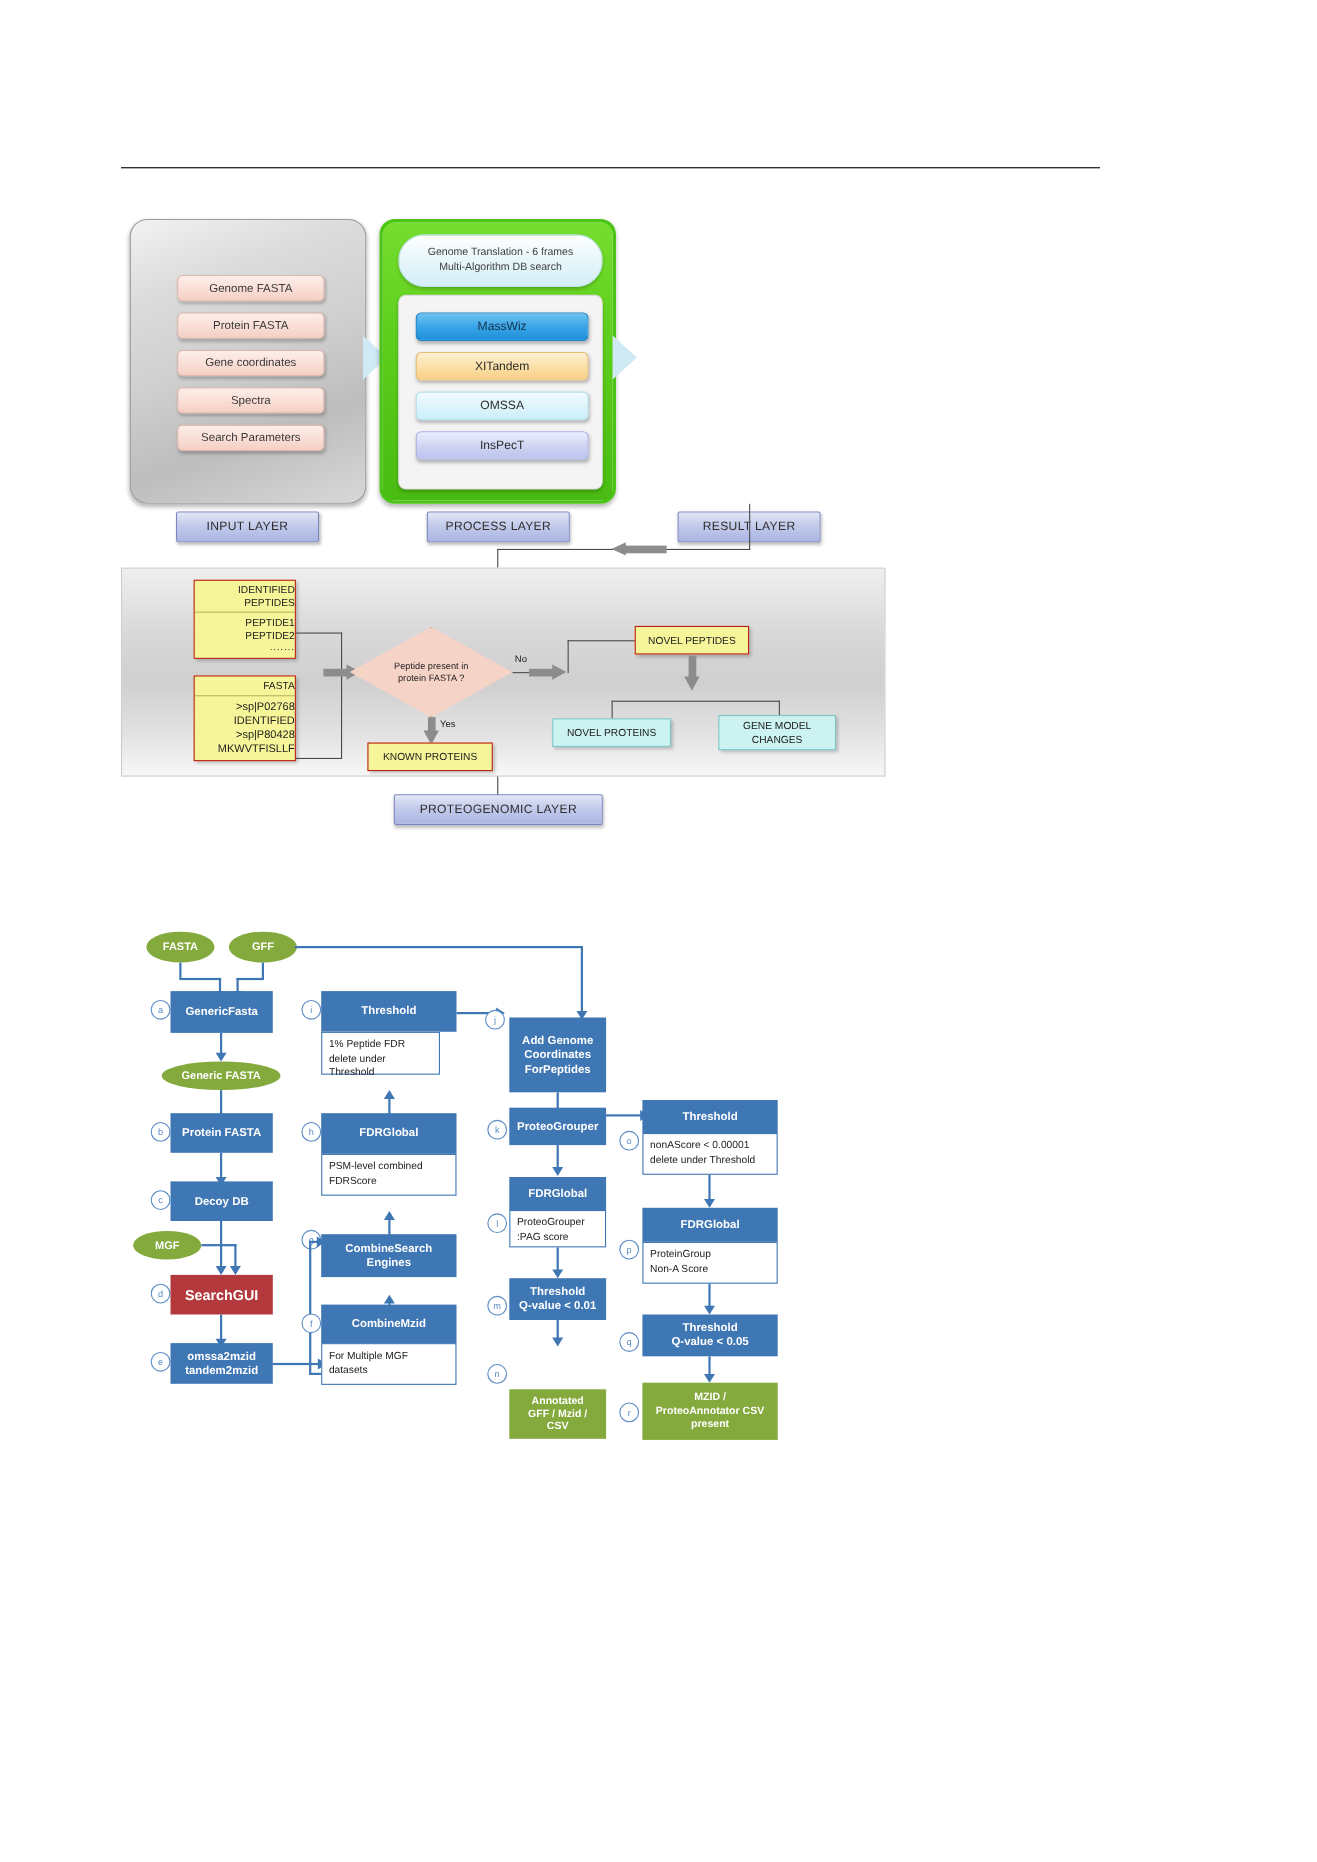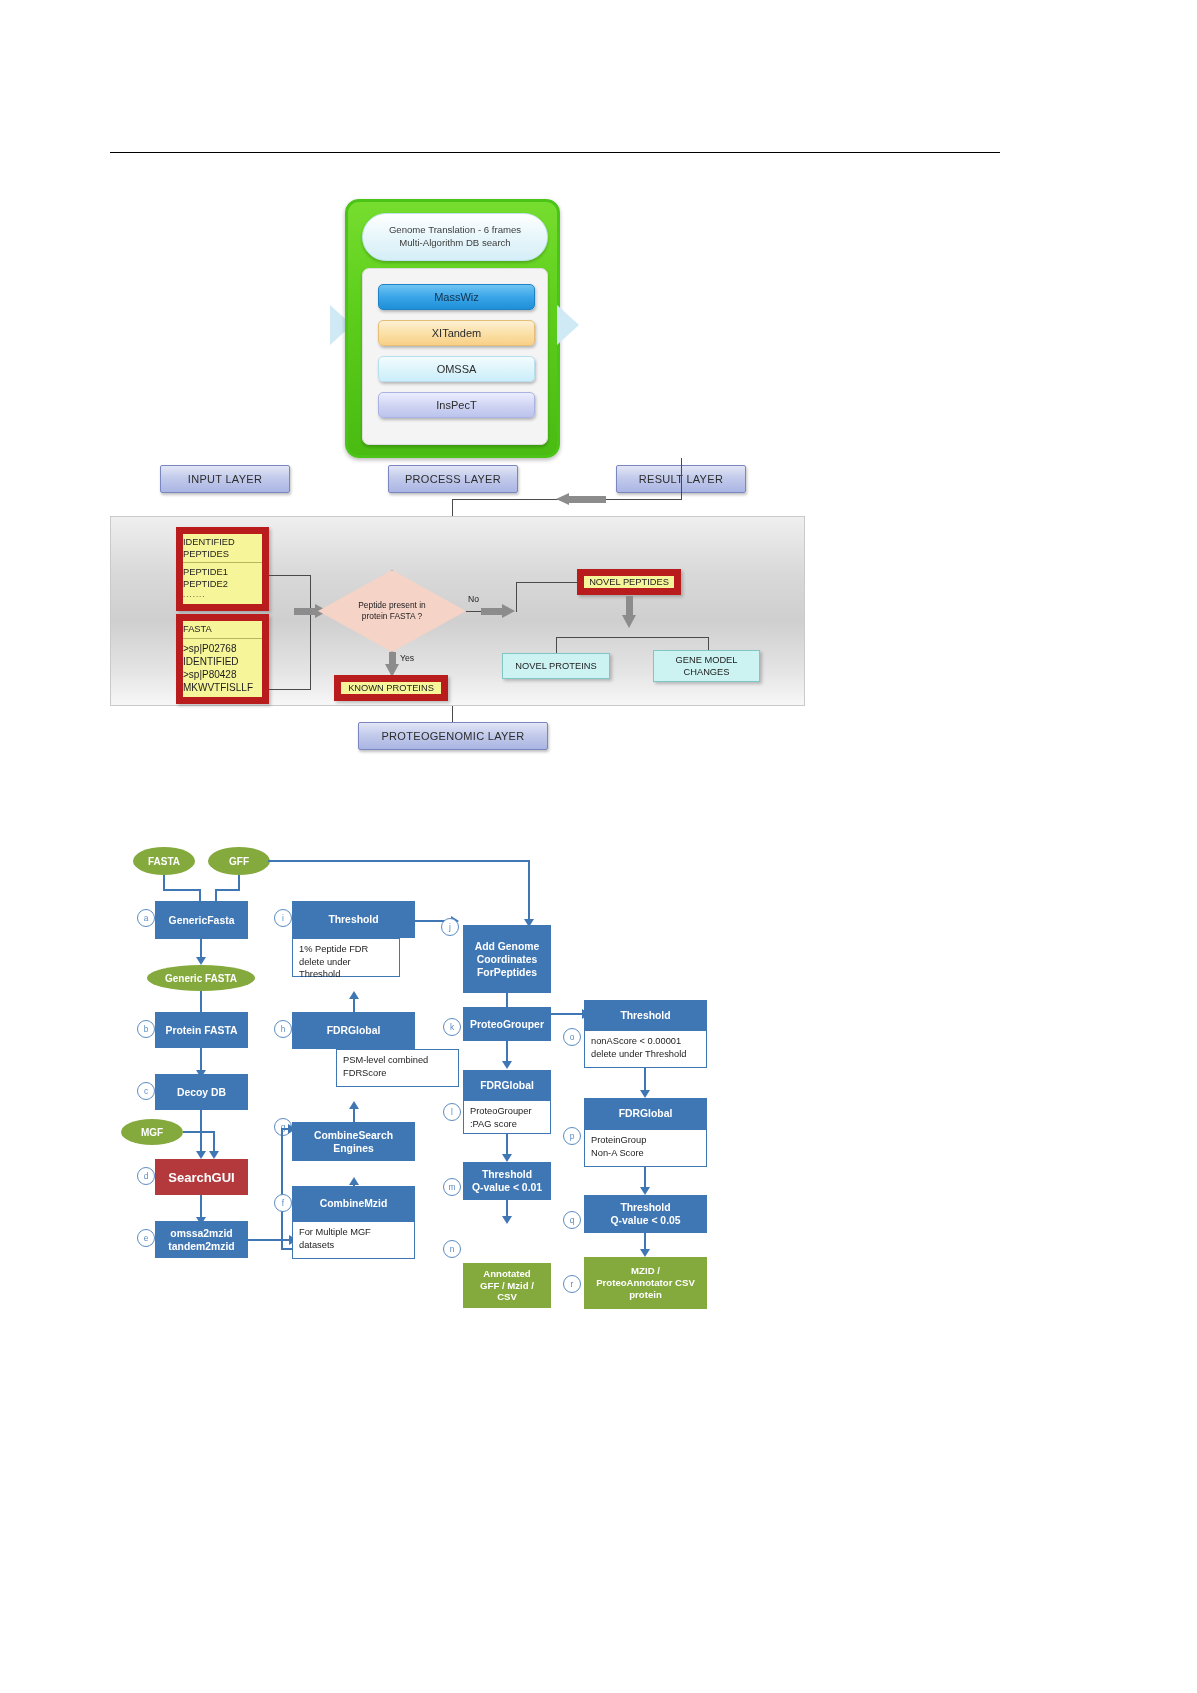--- a/index.html
+++ b/index.html
@@ -109,23 +109,23 @@
     font-size:11px; color:#2d2d2d; letter-spacing:.3px;
   }
 
   
   #pg-band {
     left:110px; top:516px; width:695px; height:190px;
     background:linear-gradient(180deg,#efefef 0%,#d9d9d9 30%,#cfcfcf 55%,#e4e4e4 82%,#f7f7f7 100%);
     border:1px solid #cacaca;
   }
   .ybox {
-    position:absolute; background:#f7f59a; border:7px solid #b91c1c;
+    position:absolute; background:#f7f59a; border:1px solid #b91c1c;
     box-shadow:2px 2px 3px rgba(0,0,0,.22);
-    font-size:9.3px; color:#1c1c1c; text-align:left;
+    font-size:9.3px; color:#1c1c1c; text-align:right;
   }
   .ybox .hdr { padding:3px 0 2px; border-bottom:1px solid #b9b45f; line-height:1.25; }
   .ybox .bdy { padding:3px 0; line-height:1.3; }
   #diamond {
     position:absolute; left:318px; top:570px; width:148px; height:82px;
   }
   #diamond .dshape {
     width:100%; height:100%;
     background:#f5d3c7; border:1px solid #c9a193;
     clip-path:polygon(50% 0,100% 50%,50% 100%,0 50%);
@@ -183,20 +183,27 @@
   .barrow.up   { border-left:5px solid transparent; border-right:5px solid transparent; border-bottom:8px solid #3f76b4; }
   .barrow.right{ border-top:5px solid transparent; border-bottom:5px solid transparent; border-left:8px solid #3f76b4; }
 </style>
 </head>
 <body>
 
 <div class="abs" id="top-rule"></div>
 
 <div class="abs" id="fig1">
 
+  <div class="abs" id="input-panel">
+    <div class="inbox" style="top:50px">Genome FASTA</div>
+    <div class="inbox" style="top:84px">Protein FASTA</div>
+    <div class="inbox" style="top:118px">Gene coordinates</div>
+    <div class="inbox" style="top:152px">Spectra</div>
+    <div class="inbox" style="top:186px">Search Parameters</div>
+  </div>
 
   <div class="abs chev" style="left:330px; top:305px;"></div>
 
   <div class="abs" id="process-panel">
     <div id="genome-pill">
       <span>Genome Translation - 6 frames</span>
       <span>Multi-Algorithm DB search</span>
     </div>
     <div id="engine-card">
       <div class="engine eng-masswiz" style="top:15px">MassWiz</div>
@@ -371,21 +378,21 @@
   </div>
 
   <div class="bline" style="left:415px; top:85px; width:38px; height:2px;"></div>
   <div class="barrow right" style="left:451px; top:81px;"></div>
 
   <div class="bline" style="left:353px; top:162px; width:2px; height:22px;"></div>
   <div class="barrow up" style="left:349px; top:156px;"></div>
 
   <div class="tag" style="left:274px; top:185px;">h</div>
   <div class="n-blue" style="left:292px; top:177px; width:123px; height:37px;">FDRGlobal</div>
-  <div class="note" style="left:292px; top:214px; width:123px; height:38px;margin-left:44px;">
+  <div class="note" style="left:292px; top:214px; width:123px; height:38px;">
     <div>PSM-level combined</div>
     <div>FDRScore</div>
   </div>
 
   <div class="bline" style="left:353px; top:272px; width:2px; height:22px;"></div>
   <div class="barrow up" style="left:349px; top:266px;"></div>
 
   <div class="tag" style="left:274px; top:283px;">g</div>
   <div class="n-blue" style="left:292px; top:287px; width:123px; height:39px; flex-direction:column;">
     <div>CombineSearch</div>
@@ -478,15 +485,15 @@
     <div>Q-value &lt; 0.05</div>
   </div>
 
   <div class="bline" style="left:644px; top:398px; width:2px; height:18px;"></div>
   <div class="barrow down" style="left:640px; top:414px;"></div>
 
   <div class="tag" style="left:563px; top:440px;">r</div>
   <div class="n-green-box" style="left:584px; top:422px; width:123px; height:52px; flex-direction:column;">
     <div>MZID /</div>
     <div>ProteoAnnotator CSV</div>
-    <div>protein</div>
+    <div>present</div>
   </div>
 </div>
 
 </body></html>

